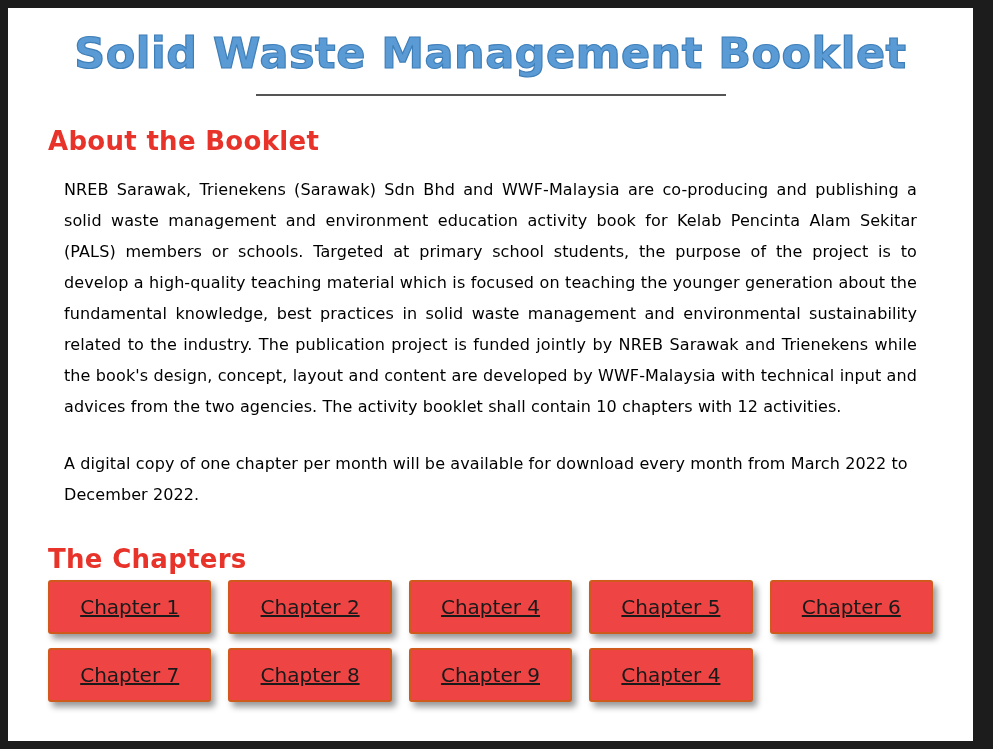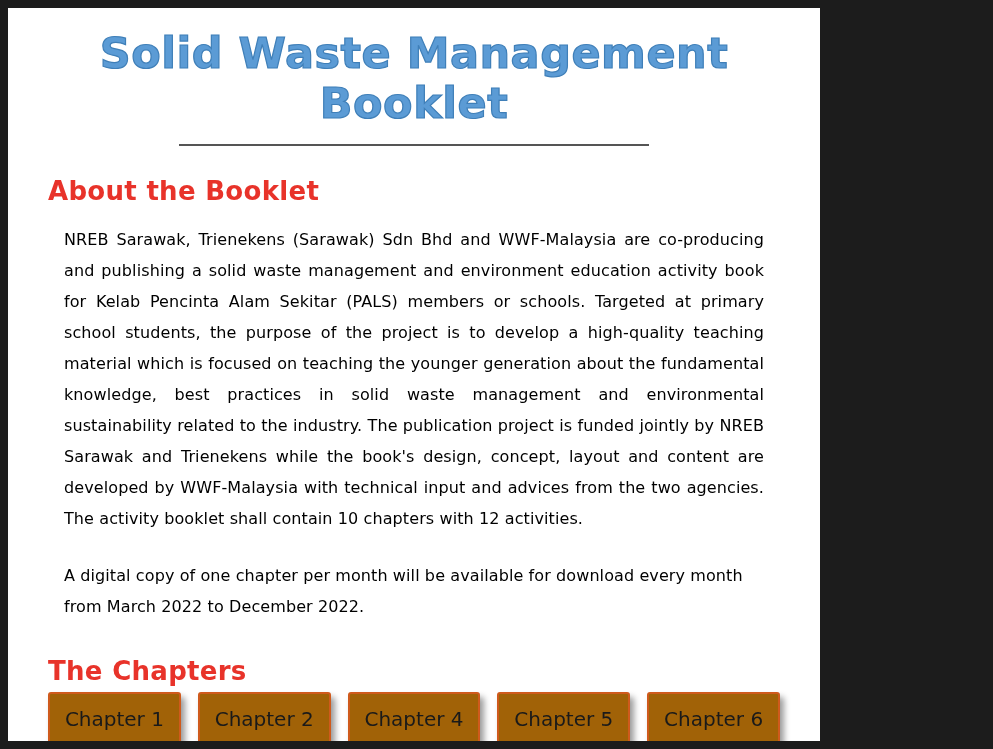--- a/index.html
+++ b/index.html
@@ -10,21 +10,21 @@
     width: 993px;
     height: 749px;
     background: #1c1c1c;
     font-family: "DejaVu Sans", sans-serif;
     overflow: hidden;
   }
   .page {
     position: absolute;
     left: 8px;
     top: 8px;
-    width: 812px;
+    width: 965px;
     height: 733px;
     background: #ffffff;
     box-sizing: border-box;
     overflow: hidden;
   }
   .title {
     text-align: center;
     color: #5b9bd5;
     font-family: "DejaVu Sans", sans-serif;
     font-weight: bold;
@@ -66,32 +66,33 @@
     text-align: left;
   }
   .chapter-grid {
     display: grid;
     grid-template-columns: repeat(5, 1fr);
     column-gap: 17px;
     row-gap: 14px;
     margin-top: 6px;
   }
   .chapter-btn {
-    background: #a16207;
+    background: #ef4444;
     border: 2px solid #cf5a1c;
     border-radius: 3px;
     height: 50px;
     display: flex;
     align-items: center;
     justify-content: center;
     color: #1a1a1a;
     font-size: 20px;
     box-shadow: 4px 5px 6px rgba(0,0,0,0.40);
     cursor: pointer;
     user-select: none;
+    text-decoration: underline;
   }
 </style>
 </head>
 <body>
 
 <div class="page">
 
   <h1 class="title">Solid Waste Management Booklet</h1>
   <div class="title-rule"></div>
 

